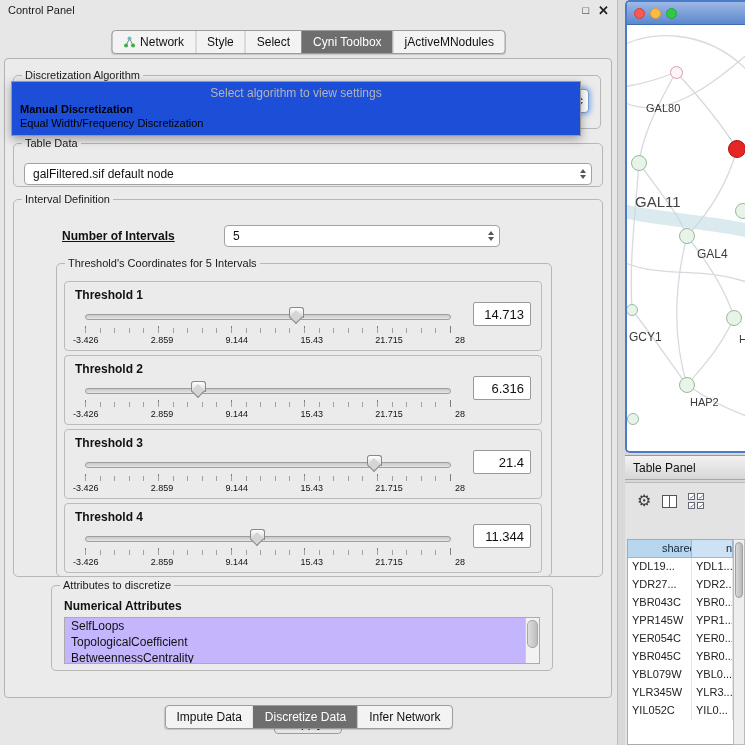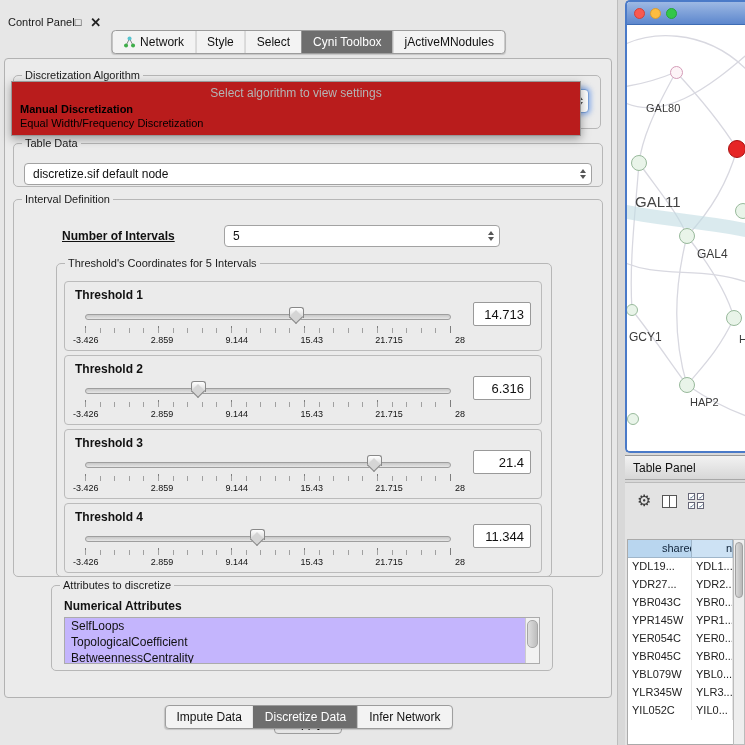--- a/index.html
+++ b/index.html
@@ -1,20 +1,20 @@
 <!DOCTYPE html>
 <html><head>
 <meta charset="utf-8">
 <style>
   html,body{margin:0;padding:0;}
   #stage{position:relative;width:745px;height:745px;background:#d8d8d8;overflow:hidden;
          font-family:"Liberation Sans",sans-serif;color:#111;}
   
   #control-panel{position:absolute;left:0;top:0;width:618px;height:745px;background:#e7e7e7;border-right:1px solid #bdbdbd;box-sizing:border-box;}
-  .cp-titlebar{height:20px;display:flex;align-items:center;padding:12px 8px;font-size:11px;color:#1a1a1a;}
+  .cp-titlebar{height:20px;display:flex;justify-content:space-between;align-items:center;padding:0 8px;font-size:11px;color:#1a1a1a;}
   .cp-win-icons{display:flex;gap:9px;align-items:center;}
   .win-icon{font-size:11px;color:#222;cursor:default;}
   .win-icon.close{font-weight:bold;font-size:13px;}
   
   .tabbar{position:absolute;display:flex;border:1px solid #9c9c9c;border-radius:4px;background:#f3f3f3;overflow:hidden;font-size:12px;box-shadow:0 1px 1px rgba(0,0,0,.15);}
   .top-tabbar{top:30px;left:50%;transform:translateX(-50%);}
   .bottom-tabbar{bottom:16px;left:50%;transform:translateX(-50%);}
   .tab{padding:4px 11px;display:flex;gap:5px;align-items:center;color:#111;border-left:1px solid #c2c2c2;white-space:nowrap;}
   .tab:first-child{border-left:none;}
   .tab.selected{background:#6e6e6e;color:#fff;border-left-color:#6e6e6e;}
@@ -28,21 +28,21 @@
   .combo{display:flex;align-items:center;background:#fff;border:1px solid #a2a2a2;border-radius:4px;font-size:12px;box-sizing:border-box;}
   .combo-text{flex:1;padding-left:8px;white-space:nowrap;overflow:hidden;}
   .combo-stepper{width:16px;display:flex;flex-direction:column;align-items:center;justify-content:center;gap:2px;flex:none;}
   .combo-stepper i{width:0;height:0;border-left:3.5px solid transparent;border-right:3.5px solid transparent;}
   .combo-stepper .up{border-bottom:4px solid #555;}
   .combo-stepper .dn{border-top:4px solid #555;}
   
   .alg-group{left:8px;top:10px;width:586px;height:58px;}
   .alg-combo{position:absolute;left:18px;top:30px;width:566px;height:24px;z-index:1;
              box-shadow:0 0 5px 2px rgba(100,150,235,.65);border-color:#7aa0d8;justify-content:flex-end;}
-  .dropdown-popup{position:absolute;left:6px;top:22px;width:568px;background:#b91c1c;border:1px solid #989898;box-shadow:0 3px 9px rgba(0,0,0,.35);z-index:3;padding-bottom:5px;}
+  .dropdown-popup{position:absolute;left:6px;top:22px;width:568px;background:#1d4ed8;border:1px solid #989898;box-shadow:0 3px 9px rgba(0,0,0,.35);z-index:3;padding-bottom:5px;}
   .dd-placeholder{text-align:center;color:#b4b4b4;font-size:12px;padding:4px 0 2px;}
   .dd-option{font-size:11px;padding:1px 8px;color:#000;}
   .dd-option.bold{font-weight:bold;}
   
   .td-group{left:8px;top:78px;width:588px;height:48px;}
   .td-combo{position:absolute;left:10px;right:10px;top:14px;height:22px;}
   
   .interval-group{left:8px;top:134px;width:588px;height:382px;}
   .num-label{position:absolute;left:48px;top:24px;font-size:12px;font-weight:bold;text-decoration:underline;}
   .num-combo{position:absolute;left:210px;top:20px;width:276px;height:22px;}
@@ -154,21 +154,21 @@
       </div>
       <div class="dropdown-popup">
         <div class="dd-placeholder">Select algorithm to view settings</div>
         <div class="dd-option bold">Manual Discretization</div>
         <div class="dd-option">Equal Width/Frequency Discretization</div>
       </div>
 
       <fieldset class="group td-group">
         <legend>Table Data</legend>
         <div class="combo td-combo">
-          <span class="combo-text">discretize.sif default node</span>
+          <span class="combo-text">galFiltered.sif default node</span>
           <span class="combo-stepper">
               <i class="up"></i>
               <i class="dn"></i>
             </span>
         </div>
       </fieldset>
 
       <fieldset class="group interval-group">
         <legend class="green">Interval Definition</legend>
         <span class="num-label">Number of Intervals</span>

